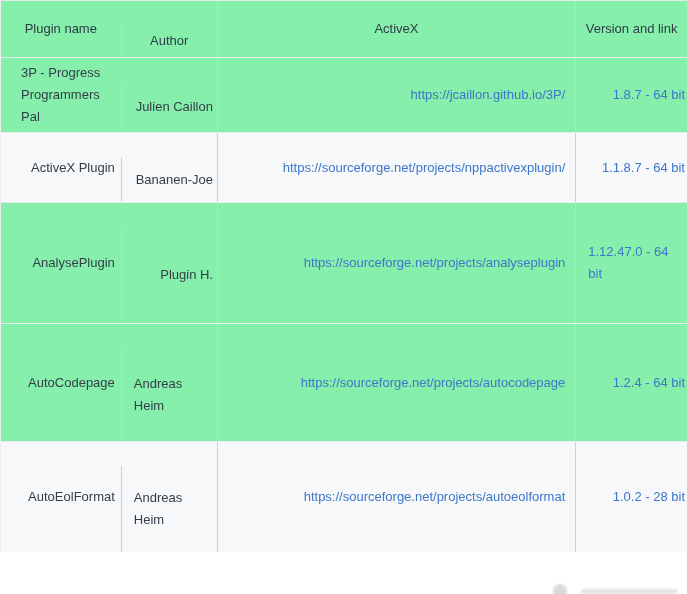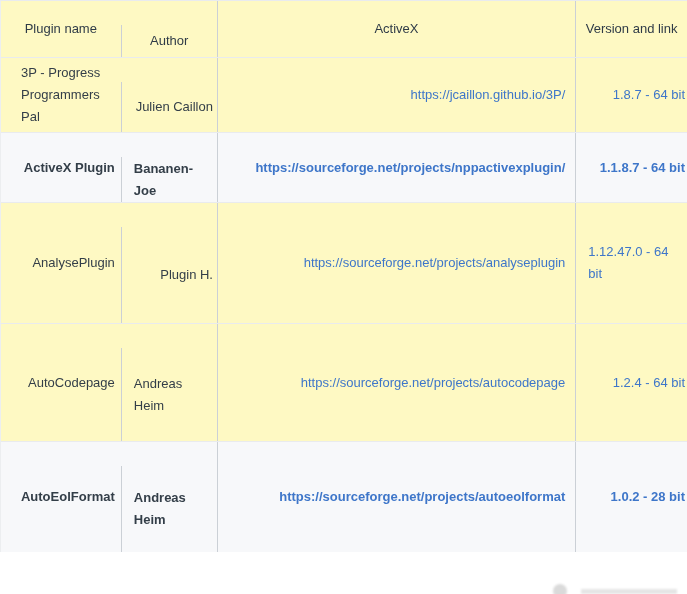--- a/index.html
+++ b/index.html
@@ -21,23 +21,23 @@
     position: absolute;
     top: 0; left: 0;
     width: 687px;
     border-top: 1px solid #e9ebee;
     border-left: 1px solid #eceef0;
   }
 
   .tr {
     display: flex;
     border-bottom: 1px solid #e9ebee;
-    background: #fef9c3;
+    background: #86efac;
   }
-  .tr.even { background: #f7f8fa; font-weight: bold; }
+  .tr.even { background: #f7f8fa; }
 
   .th, .td {
     display: flex;
     align-items: center;
     overflow: hidden;
     justify-content: flex-end;
   }
   .c2, .c3, .c4 { border-left: 1px solid #cbd0d6; }
 
   .c1 { width: 122px; padding: 0 6px 0 20px; }

